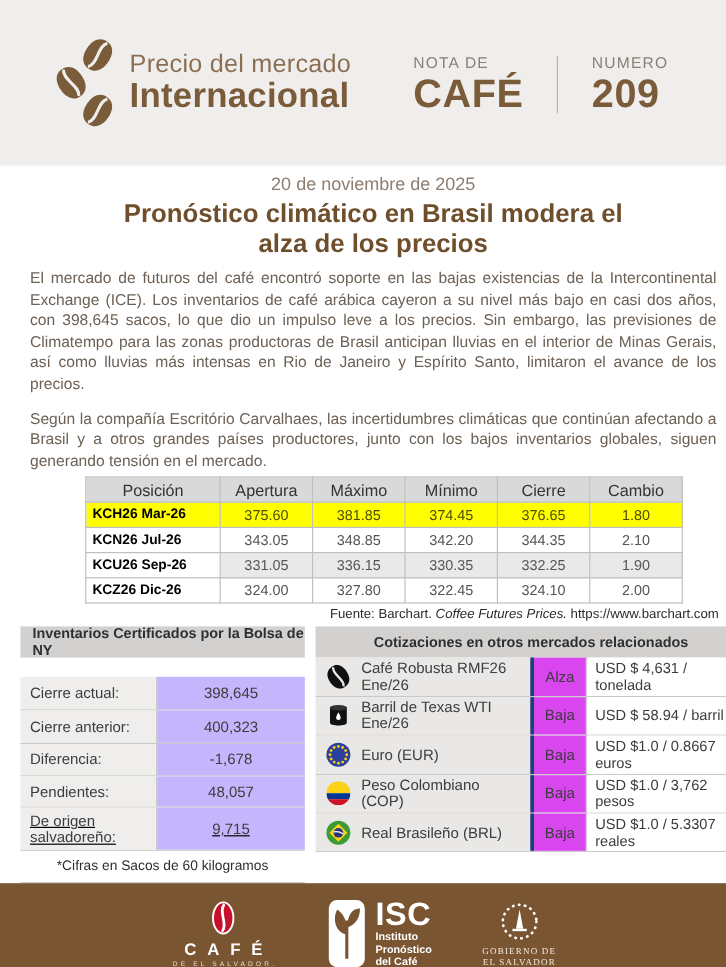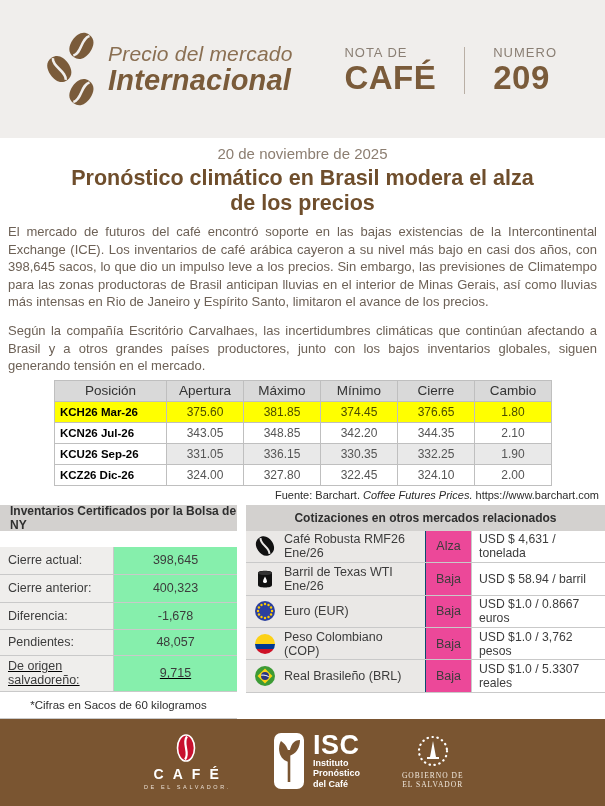--- a/index.html
+++ b/index.html
@@ -10,31 +10,31 @@
     width:605px; height:806px;
     display:flex; flex-direction:column;
     overflow:hidden;
   }
   
   .hdr {
     height:138px; background:#f0eeec; flex:0 0 auto;
     display:flex; align-items:center; justify-content:space-between;
     padding:0 48px 0 44px;
   }
-  .brand { display:flex; align-items:center; gap:6px;font-style:italic; }
+  .brand { display:flex; align-items:center; gap:6px; }
   .brand svg { display:block; }
   .brand-l1 { font-size:21px; color:#8a6f52; letter-spacing:0.2px; }
   .brand-l2 { font-size:29px; font-weight:bold; color:#7a5b3a; letter-spacing:0.2px; margin-top:-2px; }
   .issue { display:flex; align-items:flex-end; gap:28px; }
   .issue-col { display:flex; flex-direction:column; align-items:flex-start; }
   .issue-small { font-size:13px; color:#8a7f74; letter-spacing:1px; }
   .issue-big { font-size:33px; font-weight:bold; color:#7a5b3a; line-height:1; margin-top:1px; letter-spacing:0.5px; }
   .issue-div { width:1px; height:47px; background:#b9afa5; }
   
-  .main { flex:1 1 auto; padding-top:7px; }
+  .main { flex:1 1 auto; padding-top:7px;padding-left:17px; }
   .date { text-align:center; font-size:15px; color:#8c7e71; }
   .title {
     text-align:center; font-size:21.5px; font-weight:bold; color:#6f4e2c;
     line-height:25px; margin-top:4px; padding:0 70px;
   }
   .para {
     font-size:13px; color:#6d6156; line-height:17.6px;
     text-align:justify; padding:0 8px; margin-top:7px;
   }
   .para + .para { margin-top:11px; }
@@ -62,35 +62,35 @@
     font-size:12px; font-weight:bold; color:#2f2f2f;
   }
   .sec-head.left { padding-left:10px; }
   .sec-head.center { justify-content:center; }
   .inv-row { display:flex; border-bottom:1px solid #c9c9c9; }
   .inv-label {
     width:114px; background:#efeeec; border-right:1px solid #c9c9c9;
     font-size:12.5px; color:#3c3c3c; display:flex; align-items:center; padding-left:8px; line-height:14px;
   }
   .inv-value {
-    width:123px; background:#86efac; font-size:12.5px; color:#3c3c3c;
+    width:123px; background:#c4b5fd; font-size:12.5px; color:#3c3c3c;
     display:flex; align-items:center; justify-content:center;
   }
   .inv-note {
     height:27px; display:flex; align-items:center; justify-content:center;
     font-size:11.5px; color:#2f2f2f; border-bottom:1px solid #c9c9c9;
   }
   .q-row { display:flex; height:32.4px; border-bottom:1px solid #c9c9c9; }
   .q-name {
     flex:1 1 auto; background:#eae8e6; display:flex; align-items:center; gap:7px;
     padding-left:7px; font-size:12.5px; color:#3c3c3c; line-height:14px;
   }
   .q-name svg { flex:0 0 auto; display:block; }
   .q-dir {
-    width:47px; flex:0 0 auto; background:#ec4899; border-left:1px solid #0c4a6e;
+    width:47px; flex:0 0 auto; background:#d946ef; border-left:3px solid #0c4a6e;
     border-right:1px solid #c9c9c9; display:flex; align-items:center; justify-content:center;
     font-size:12.5px; color:#3c3c3c;
   }
   .q-val {
     width:133px; flex:0 0 auto; background:#fff; display:flex; align-items:center;
     padding-left:7px; font-size:12.2px; color:#3c3c3c;
   }
   
   .ftr {
     height:88px; flex:0 0 auto; background:#7a5531;

